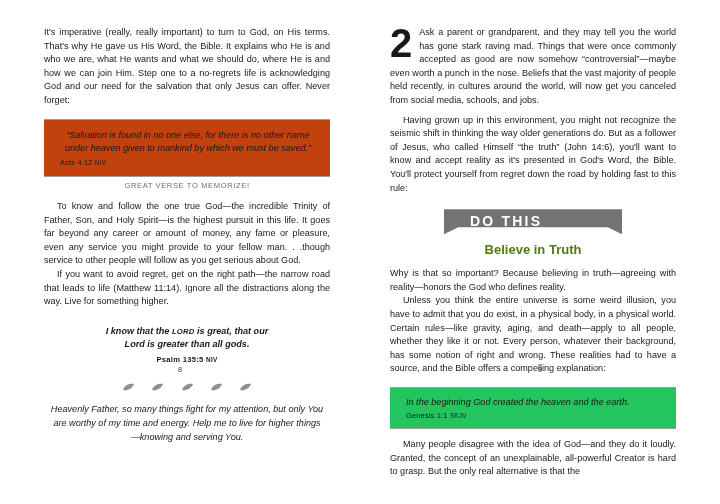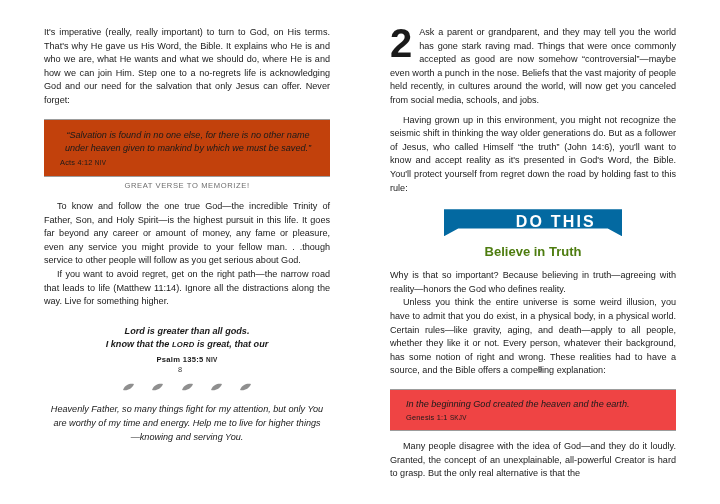--- a/index.html
+++ b/index.html
@@ -159,27 +159,27 @@
   }
 
   
   .banner-wrap {
     margin: 14px 0 0 0;
     display: flex;
     justify-content: center;
   }
   .banner {
     position: relative;
-    background: #0369a1;
+    background: #737373;
     color: #ffffff;
-    font-size: 16px;
+    font-size: 14px;
     font-weight: bold;
     letter-spacing: 2.2px;
     padding: 4px 26px 5px 26px;
-    text-align: right;
+    text-align: left;
     clip-path: polygon(0 0, 100% 0, 100% 100%, 92% 72%, 8% 72%, 0 100%);
     min-width: 126px;
   }
   .banner-ribbon-left, .banner-ribbon-right {
     position: absolute;
     top: 3px;
     width: 9px;
     height: 14px;
     background: #8d8d8d;
   }
@@ -189,21 +189,21 @@
   .section-head {
     margin: 8px 0 10px 0;
     text-align: center;
     font-size: 13px;
     font-weight: bold;
     color: #4d7c0f;
   }
 
   .scripture-box {
     margin: 11px 0 9px 0;
-    background: #ef4444;
+    background: #22c55e;
     border-top: 1.5px solid #9c9c9c;
     border-bottom: 1.5px solid #9c9c9c;
     padding: 8px 14px 8px 16px;
     box-sizing: border-box;
   }
   .scripture-text {
     font-style: italic;
     font-size: 9.1px;
     line-height: 13.2px;
     text-align: left;
@@ -238,24 +238,24 @@
     <div class="memorize-label">GREAT VERSE TO MEMORIZE!</div>
 
     <div class="spacer-sm"></div>
 
     <div class="body-text">
       <p class="indent">To know and follow the one true God—the incredible Trinity of Father, Son, and Holy Spirit—is the highest pursuit in this life. It goes far beyond any career or amount of money, any fame or pleasure, even any service you might provide to your fellow man. . .though service to other people will follow as you get serious about God.</p>
       <p class="indent">If you want to avoid regret, get on the right path—the narrow road that leads to life (Matthew 11:14). Ignore all the distractions along the way. Live for something higher.</p>
     </div>
 
     <div class="verse-block">
-      <div>Lord is greater than all gods.</div>
       <div>
         <span class="italic">I know that the </span><span class="lordcap italic">LORD</span><span class="italic"> is great, that our</span>
       </div>
+      <div>Lord is greater than all gods.</div>
       <div class="ref">
         <span>Psalm 135:5</span>
         <span class="ver">NIV</span>
       </div>
     </div>
 
     <div class="ornament">
       <svg width="13" height="10" viewBox="0 0 13 10">
           <path d="M1 8 C3 2, 9 1, 12 2 C10 7, 5 9, 1 8 Z" fill="#8f8f8f"></path>
         </svg>

